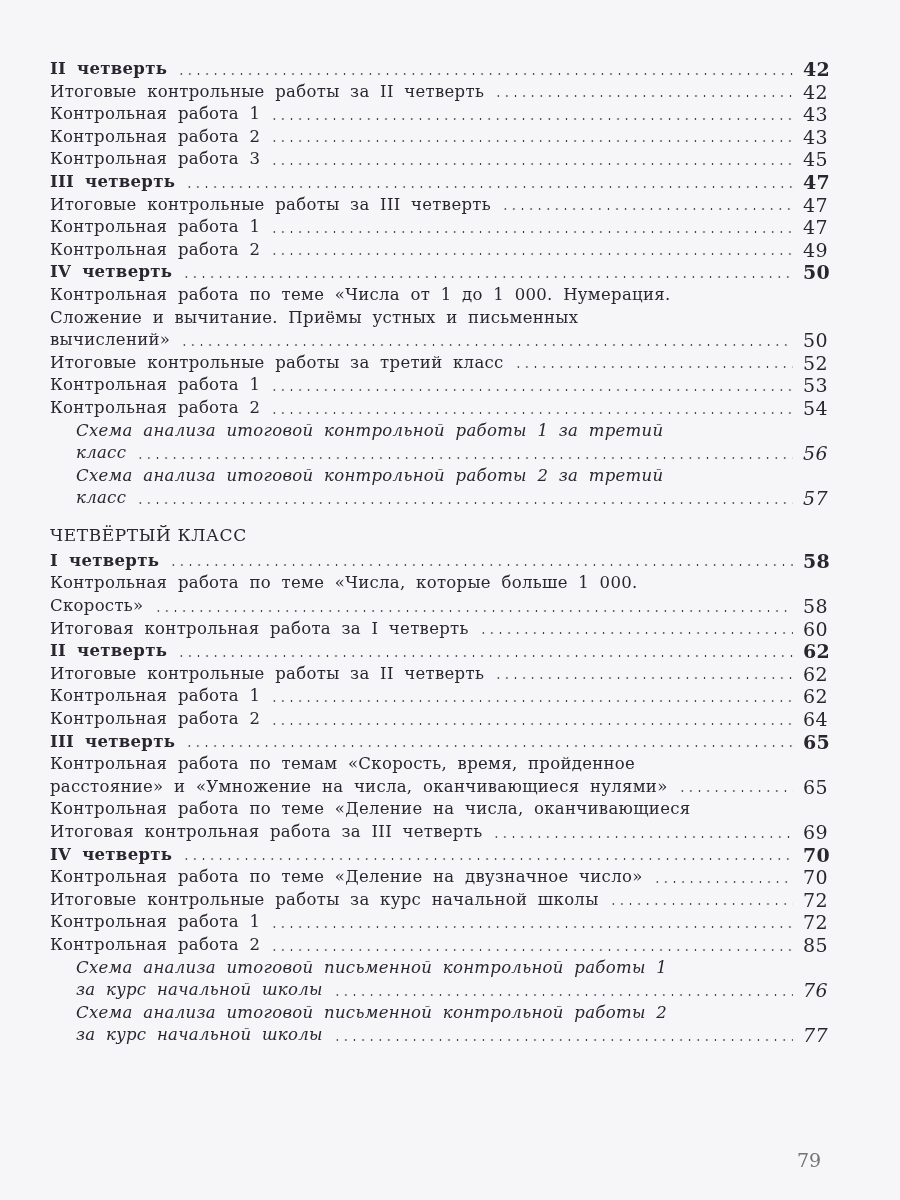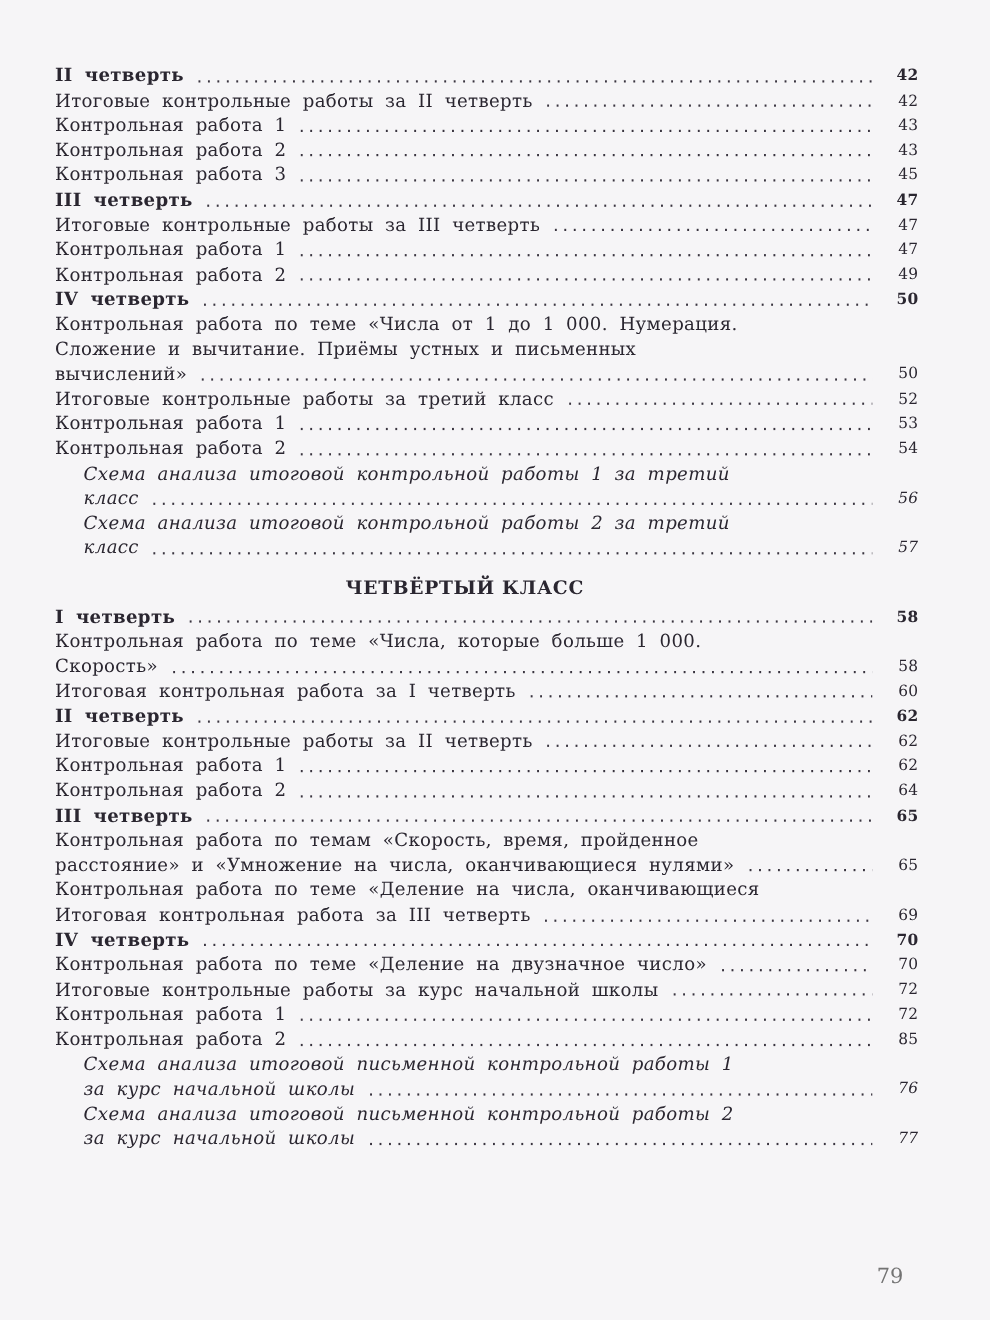--- a/index.html
+++ b/index.html
@@ -20,25 +20,25 @@
   .row.multi { height:auto; }
   .row .txt { white-space:nowrap; }
   .row.multi .body { flex:1; display:flex; flex-direction:column; }
   .row.multi .body .line { height:22.6px; line-height:22.6px; white-space:nowrap; }
   .row.multi .body .last { display:flex; align-items:flex-end; height:22.6px; }
   .dots {
     flex:1; margin:0 10px 6px 10px; height:2px;
     background-image:radial-gradient(circle, #3a3540 0.9px, transparent 1.1px);
     background-size:8.6px 2px; background-repeat:repeat-x; background-position:left center;
   }
-  .pg { width:32px; text-align:right; font-size:14px; }
+  .pg { width:32px; font-size:19px; }
   .bold { font-weight:bold; }
   .italic { font-style:italic; padding-left:26px; }
   .heading {
-    text-align:center; font-weight:bold; font-size:17px; letter-spacing:0.6px;
+    font-weight:normal; font-size:17px; letter-spacing:0.6px;
     height:26px; line-height:26px; margin-top:12px; margin-bottom:2px;
     padding-right:40px;
   }
   .pagenum {
     position:absolute; left:797px; top:1149px; font-size:19px; color:#737373;
   }
 </style>
 </head>
 <body>
 

